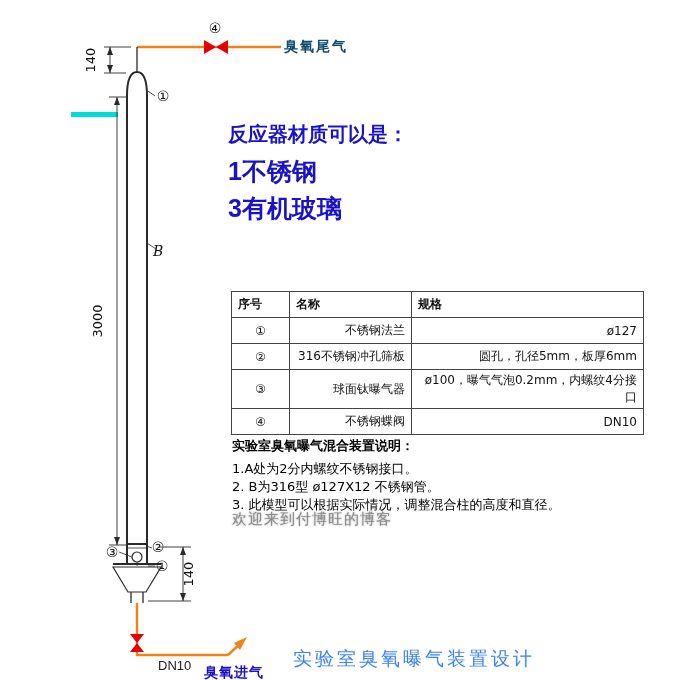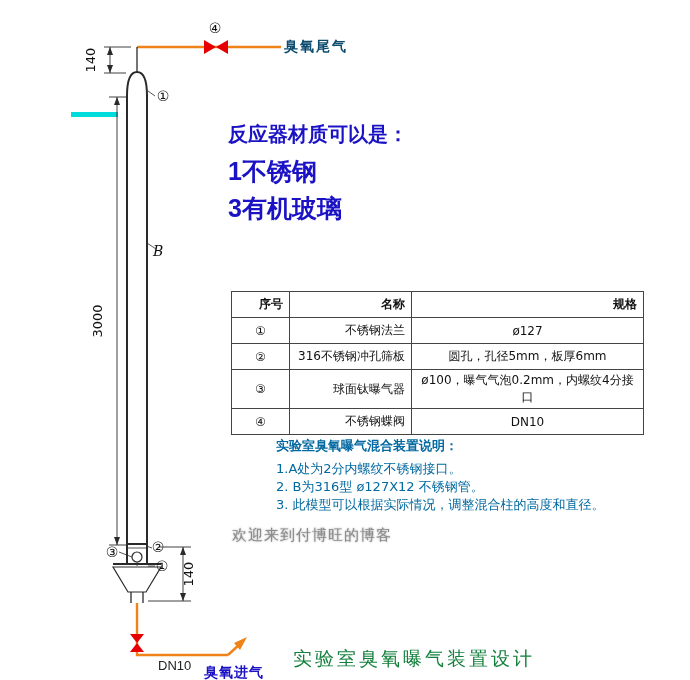--- a/index.html
+++ b/index.html
@@ -23,34 +23,34 @@
   .blabel   { font:italic 14px "DejaVu Serif", serif; fill:#111; }
 
   
   .material { left:228px; top:116px; color:#1a12c4; font-weight:bold;
               font-size:25px; line-height:37px; font-family:"Liberation Sans", sans-serif; }
   .material .m-title { font-size:20px; }
 
   .spec-table { position:absolute; left:231px; top:291px; border-collapse:collapse;
                 font-size:12px; color:#111; font-family:"DejaVu Sans", sans-serif; }
   .spec-table th, .spec-table td { border:1px solid #444; height:26px; padding:2px 6px; }
-  .spec-table th { font-weight:bold; text-align:right; }
+  .spec-table th { font-weight:bold; text-align:left; }
   .col-no   { width:58px;  text-align:center; }
   .col-name { width:122px; text-align:right; }
-  .col-spec { width:232px; text-align:center; }
+  .col-spec { width:232px; text-align:right; }
 
-  .notes { left:232px; top:438px; font-size:13px; color:#0369a1; line-height:16px;
-           font-family:"DejaVu Sans", sans-serif;margin-left:44px; }
+  .notes { left:232px; top:438px; font-size:13px; color:#000000; line-height:16px;
+           font-family:"DejaVu Sans", sans-serif; }
   .notes .n-title { font-weight:bold; margin-bottom:7px; }
   .notes .n-item  { margin-bottom:2px; }
 
-  .watermark { left:232px; top:526px; font-size:15px; color:#8c8c8c; letter-spacing:1px;
+  .watermark { left:232px; top:510px; font-size:15px; color:#8c8c8c; letter-spacing:1px;
                text-shadow:0 0 2px rgba(130,130,130,0.8); }
 
-  .footer-title { left:293px; top:646px; font-size:19px; color:#15803d; letter-spacing:3px; }
+  .footer-title { left:293px; top:646px; font-size:19px; color:#3b82f6; letter-spacing:3px; }
 
   .pipe-label-top    { left:284px; top:38px;  color:#0c4a6e; font-weight:bold; font-size:14px; letter-spacing:2px; }
   .pipe-label-bottom { left:204px; top:664px; color:#1a12c4; font-weight:bold; font-size:14px; letter-spacing:1px; }
   .pipe-size-bottom  { left:158px; top:658px; color:#222; font-size:13px; }
 </style>
 </head>
 <body>
 
 <div class="canvas">
 

